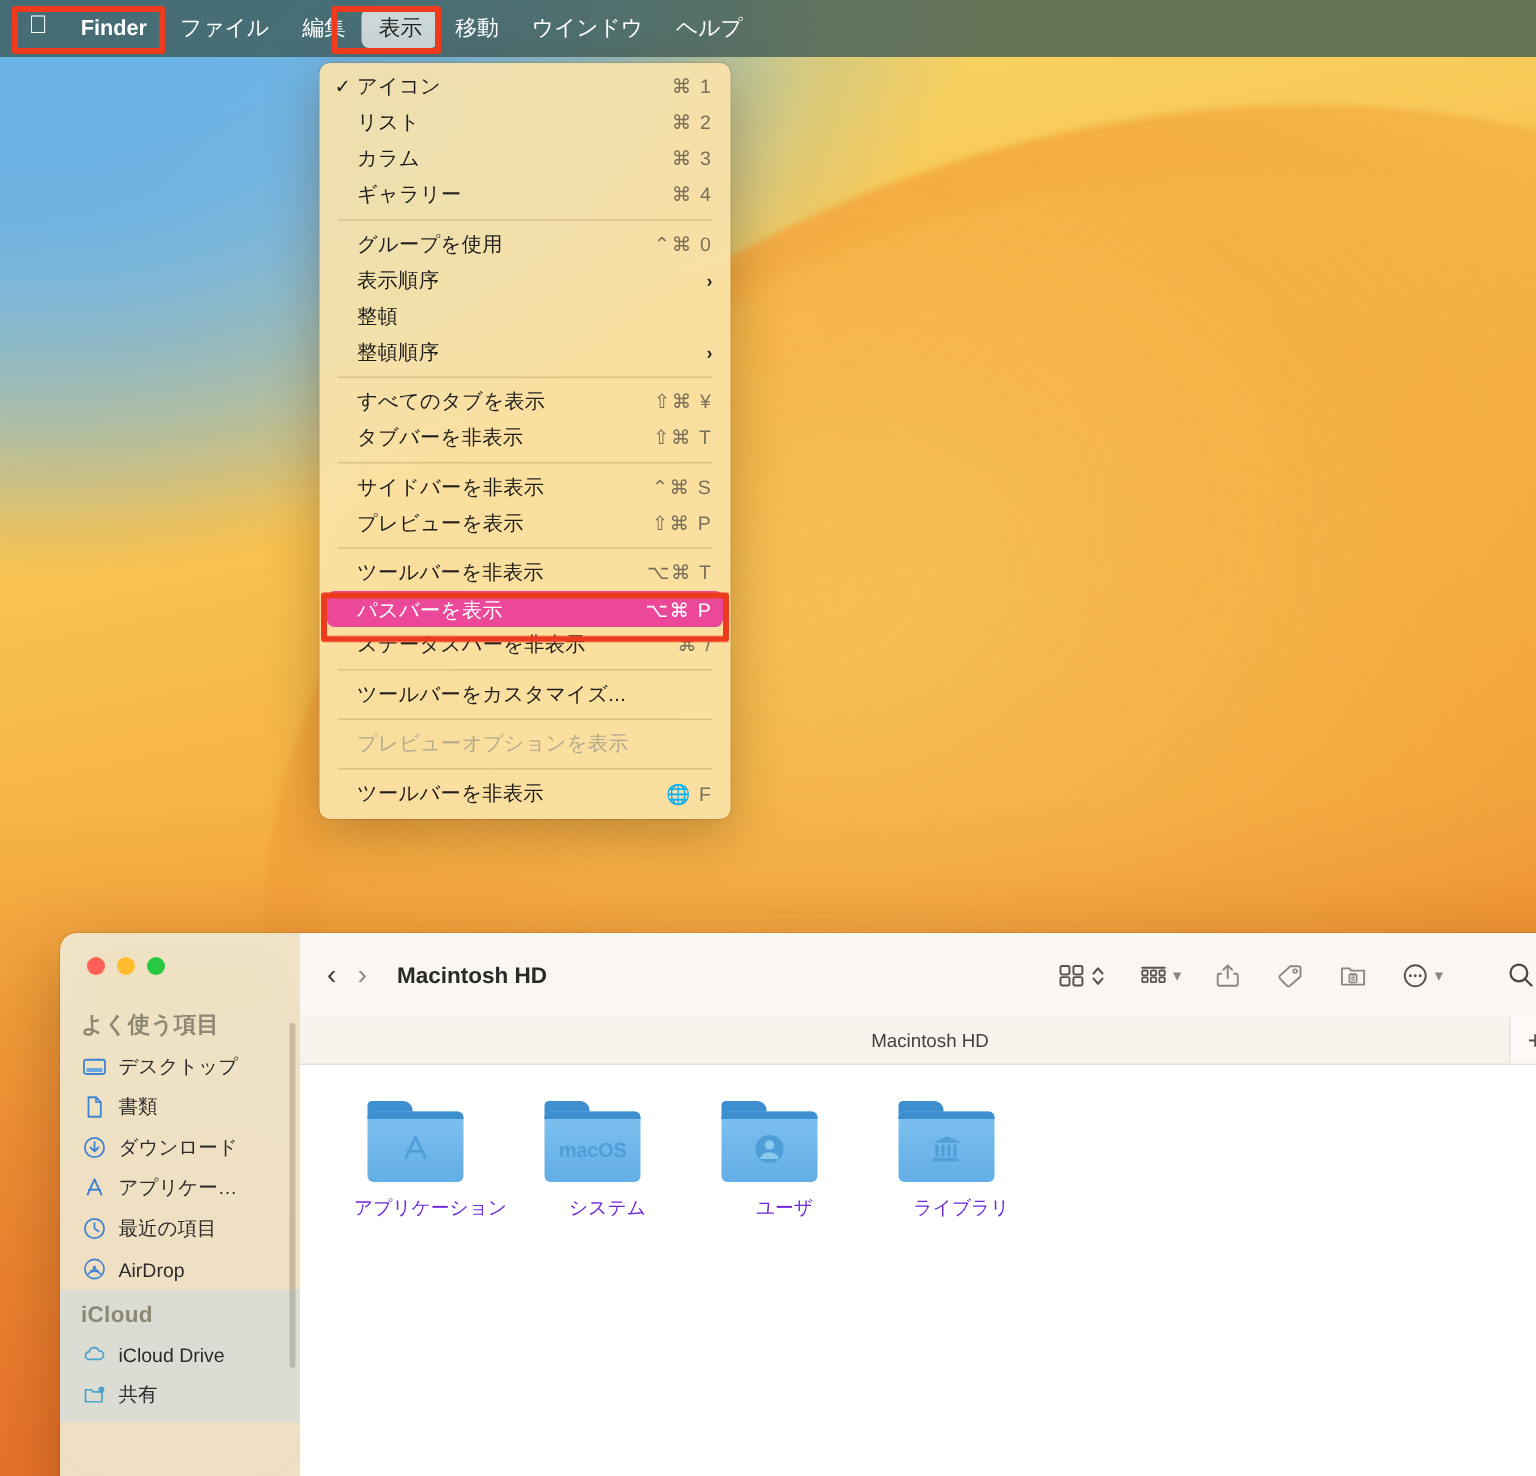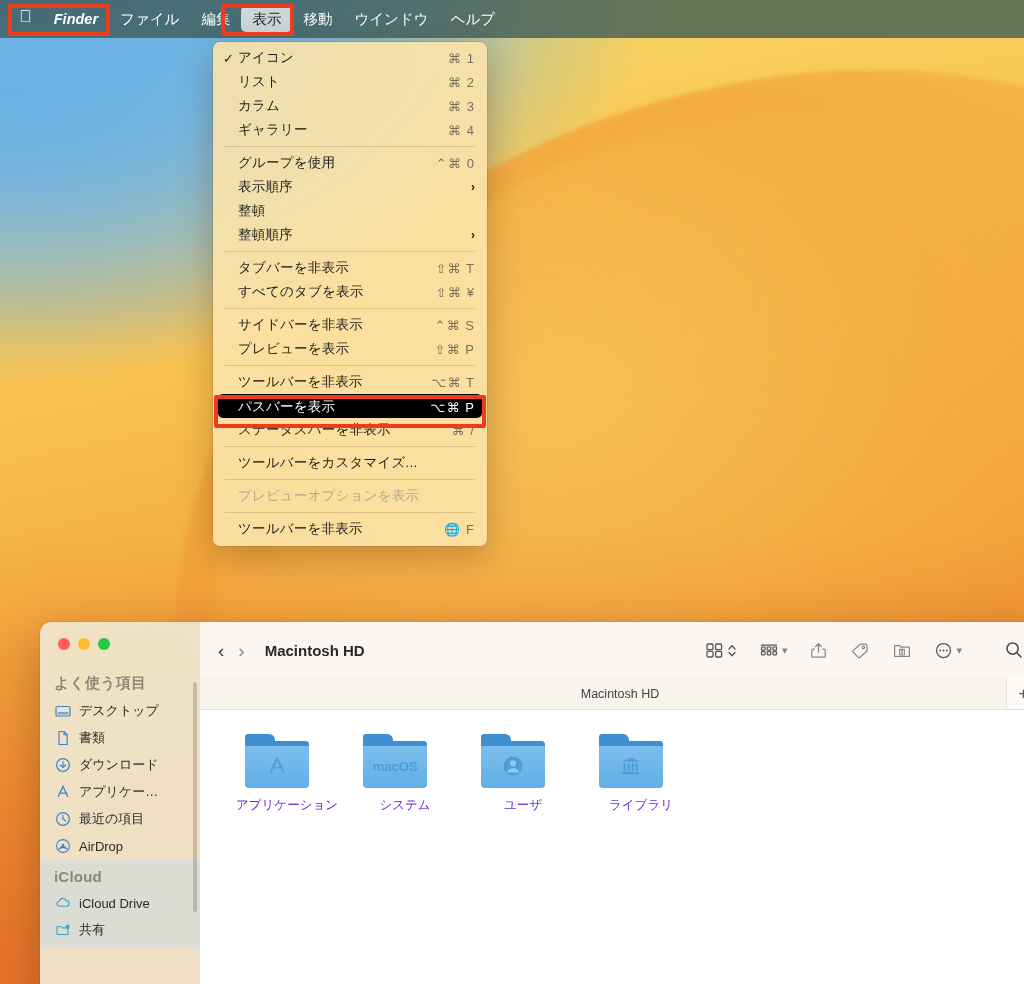--- a/index.html
+++ b/index.html
@@ -48,21 +48,21 @@
     display:flex; align-items:center;
     padding-left:8px;
     z-index:40;
   }
   .mb-item{
     font-size:14.5px; color:#ffffff;
     padding:3px 11px; border-radius:5px;
     line-height:20px; white-space:nowrap;
   }
   .mb-apple{ font-size:17px; padding:0 11px 3px 11px; position:relative; top:-1px;}
-  .mb-bold{ font-weight:bold;font-style:italic; }
+  .mb-bold{ font-weight:bold; }
   .mb-active{ background:rgba(255,255,255,0.72); color:#262626; }
 
   
   .redbox{ position:absolute; border:4px solid #ee3b1d; border-radius:2px; z-index:90; pointer-events:none; }
 
   
   #viewmenu{
     position:absolute; left:213px; top:42px; width:274px;
     border-radius:7px;
     background:rgba(250,226,170,0.93);
@@ -78,21 +78,21 @@
     font-size:13.5px; color:#1e1d1b;
     position:relative;
   }
   .mcheck{ width:15px; font-size:13px; color:#1e1d1b; flex:none; }
   .mlabel{ flex:1; white-space:nowrap; letter-spacing:.2px; }
   .mkey{ color:#7a6f5a; font-size:13px; letter-spacing:1.1px; flex:none; }
   .marrow{ color:#24221f; font-size:12px; font-weight:bold; flex:none; }
   .mrow.dim .mlabel{ color:#b3a98e; }
   .mrow.dim .mkey{ color:#c2b79c; }
   .mrow.sel{
-    background:#000000; color:#fff; margin:0 5px; border-radius:5px;
+    background:#ec4899; color:#fff; margin:0 5px; border-radius:5px;
     padding:2px 7px 0 5px; width:calc(100% - 10px);
   }
   .mrow.sel .mlabel, .mrow.sel .mkey{ color:#fff; }
   .msep{ height:1px; background:rgba(120,92,45,0.22); margin:4px 12px; }
 
   
   #finder{
     position:absolute; left:40px; top:622px; width:1000px; height:380px;
     border-radius:11px 11px 0 0;
     overflow:hidden;
@@ -257,27 +257,27 @@
   <div class="mrow">
     <span class="mcheck"></span>
     <span class="mlabel">整頓順序</span>
     <span class="marrow">›</span>
   </div>
 
   <div class="msep"></div>
 
   <div class="mrow">
     <span class="mcheck"></span>
+    <span class="mlabel">すべてのタブを表示</span>
+    <span class="mkey">⇧⌘ ¥</span>
+  </div>
+  <div class="mrow">
+    <span class="mcheck"></span>
     <span class="mlabel">タブバーを非表示</span>
     <span class="mkey">⇧⌘ T</span>
-  </div>
-  <div class="mrow">
-    <span class="mcheck"></span>
-    <span class="mlabel">すべてのタブを表示</span>
-    <span class="mkey">⇧⌘ ¥</span>
   </div>
 
   <div class="msep"></div>
 
   <div class="mrow">
     <span class="mcheck"></span>
     <span class="mlabel">サイドバーを非表示</span>
     <span class="mkey">⌃⌘ S</span>
   </div>
   <div class="mrow">

